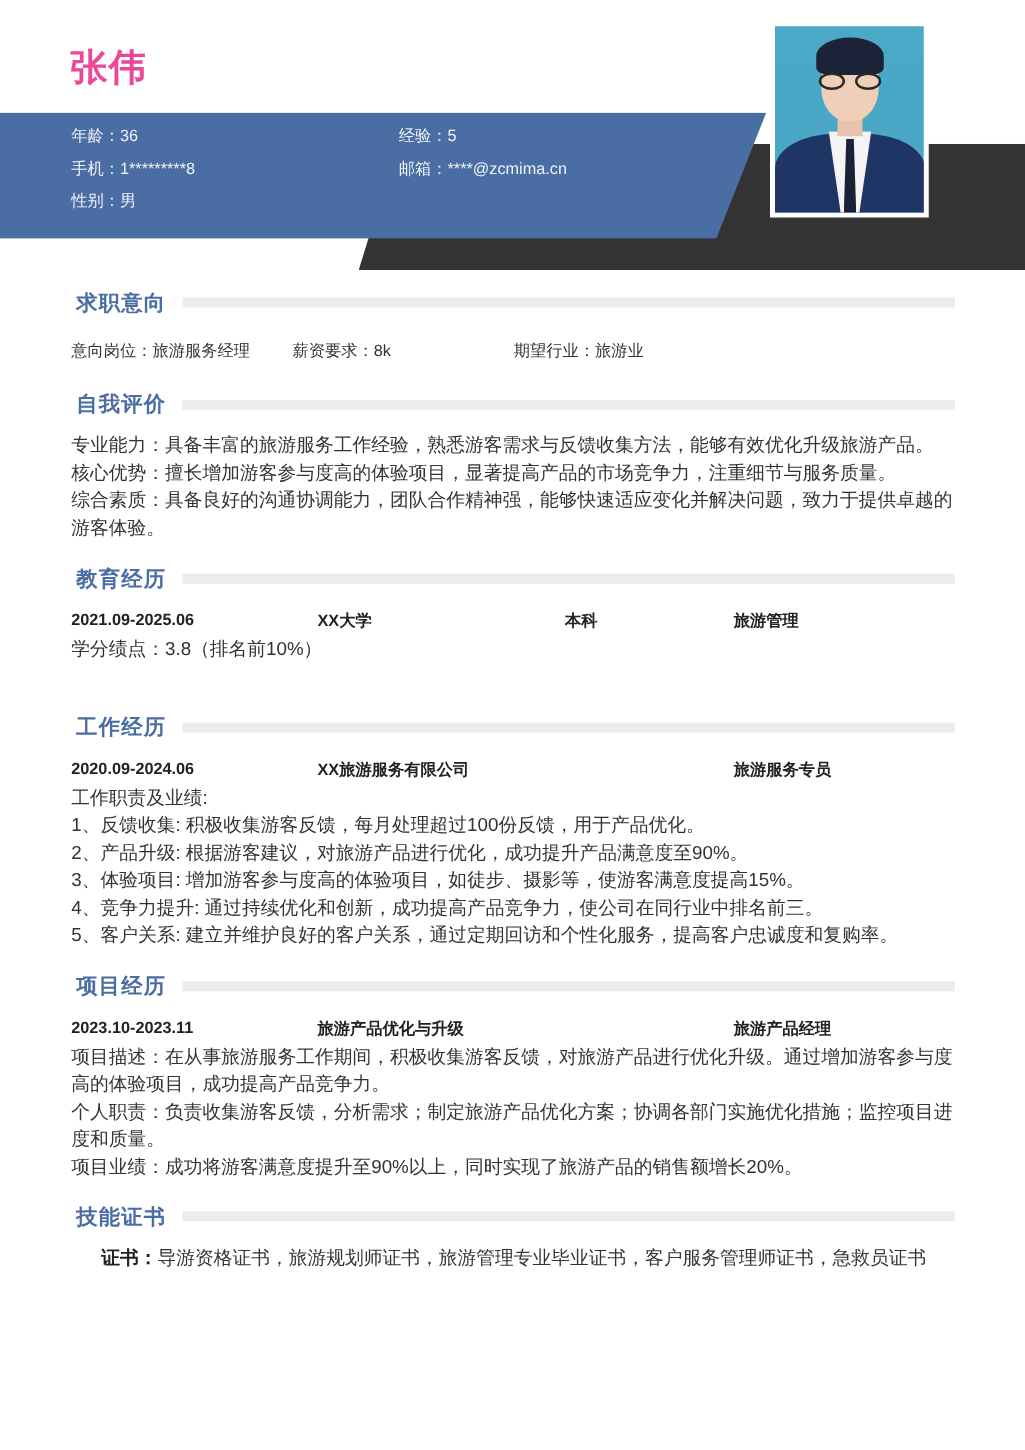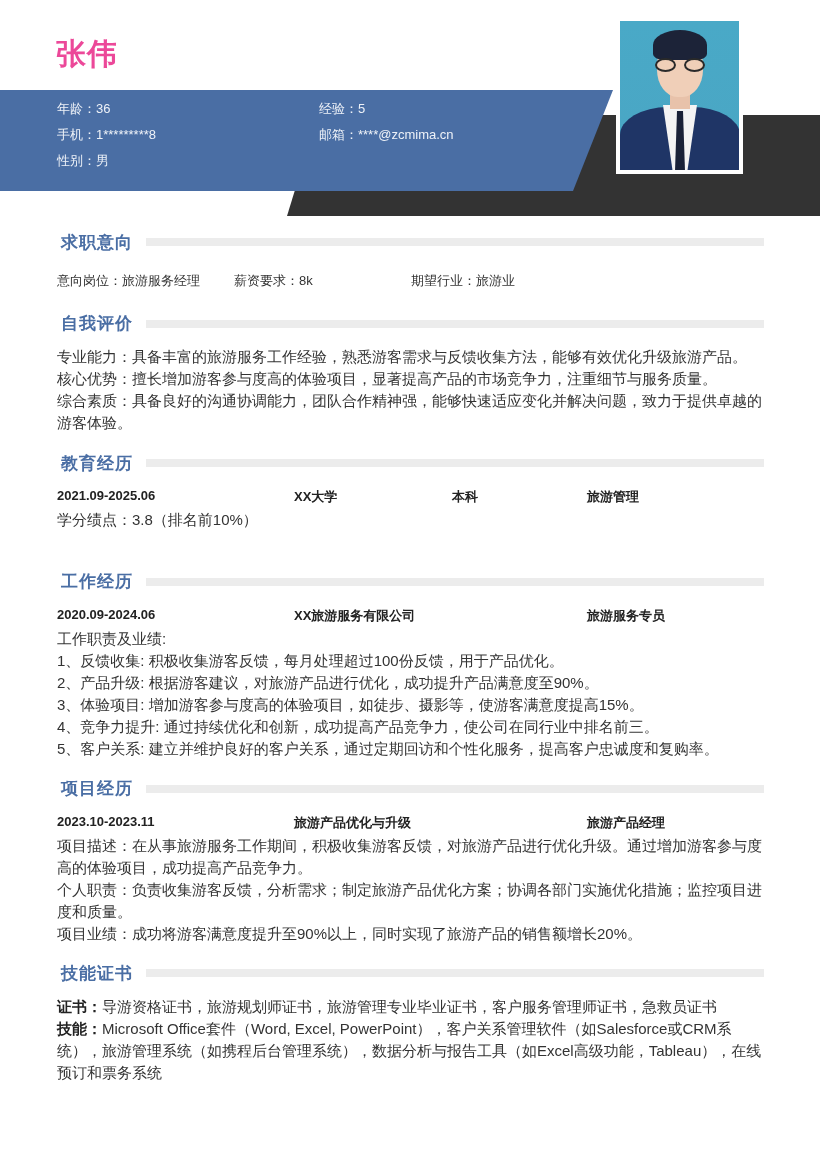--- a/index.html
+++ b/index.html
@@ -27,21 +27,21 @@
   .photo .suit { position: absolute; left: 0; top: 86px; width: 120px; height: 70px; background: #1f3566; border-radius: 40% 40% 0 0; }
   .photo .shirt { position: absolute; left: 43px; top: 84px; width: 34px; height: 70px; background: #f4f4f4; clip-path: polygon(0 0, 100% 0, 70% 100%, 30% 100%); }
   .photo .tie { position: absolute; left: 55px; top: 90px; width: 10px; height: 60px; background: #1a2238; clip-path: polygon(20% 0, 80% 0, 100% 100%, 0 100%); }
 
   
   .section-title { position: absolute; left: 61px; font-size: 17px; font-weight: bold; color: #4a6ea4; letter-spacing: 1px; font-family: Liberation Mono, monospace; }
   .section-bar { position: absolute; left: 146px; width: 618px; height: 8px; background: #ececec; }
   .txt { position: absolute; left: 57px; width: 708px; font-size: 15px; line-height: 22px; color: #333333; }
   .row { position: absolute; left: 57px; font-size: 13px; font-weight: bold; color: #222222; }
   .col { position: absolute; top: 0; white-space: nowrap; }
-  .c1 { left: 0; } .c2 { left: 197px; margin-left: 40px; } .c3 { left: 395px; } .c4 { left: 530px; }
+  .c1 { left: 0; } .c2 { left: 197px; } .c3 { left: 395px; } .c4 { left: 530px; }
   .inline { position: absolute; font-size: 13px; color: #333333; white-space: nowrap; }
   .lbl-bold { font-weight: bold; color: #222222; }
 </style>
 </head>
 <body>
 
 <div class="name">张伟</div>
 <div class="dark-band"></div>
 <div class="blue-band"></div>
 
@@ -120,16 +120,15 @@
   <span class="col c4">旅游产品经理</span>
 </div>
 <div class="txt" style="top:835px;">
   <div>项目描述：在从事旅游服务工作期间，积极收集游客反馈，对旅游产品进行优化升级。通过增加游客参与度高的体验项目，成功提高产品竞争力。</div>
   <div>个人职责：负责收集游客反馈，分析需求；制定旅游产品优化方案；协调各部门实施优化措施；监控项目进度和质量。</div>
   <div>项目业绩：成功将游客满意度提升至90%以上，同时实现了旅游产品的销售额增长20%。</div>
 </div>
 
 <div class="section-title" style="top:962px;">技能证书</div>
 <div class="section-bar" style="top:969px;"></div>
-<div class="txt" style="top:996px;">
+<div class="txt" style="top:996px;text-align:center;">
   <div><span class="lbl-bold">证书：</span><span>导游资格证书，旅游规划师证书，旅游管理专业毕业证书，客户服务管理师证书，急救员证书</span></div>
-  <div><span class="lbl-bold">技能：</span><span>Microsoft Office套件（Word, Excel, PowerPoint），客户关系管理软件（如Salesforce或CRM系统），旅游管理系统（如携程后台管理系统），数据分析与报告工具（如Excel高级功能，Tableau），在线预订和票务系统</span></div>
 </div>
 
 </body></html>

